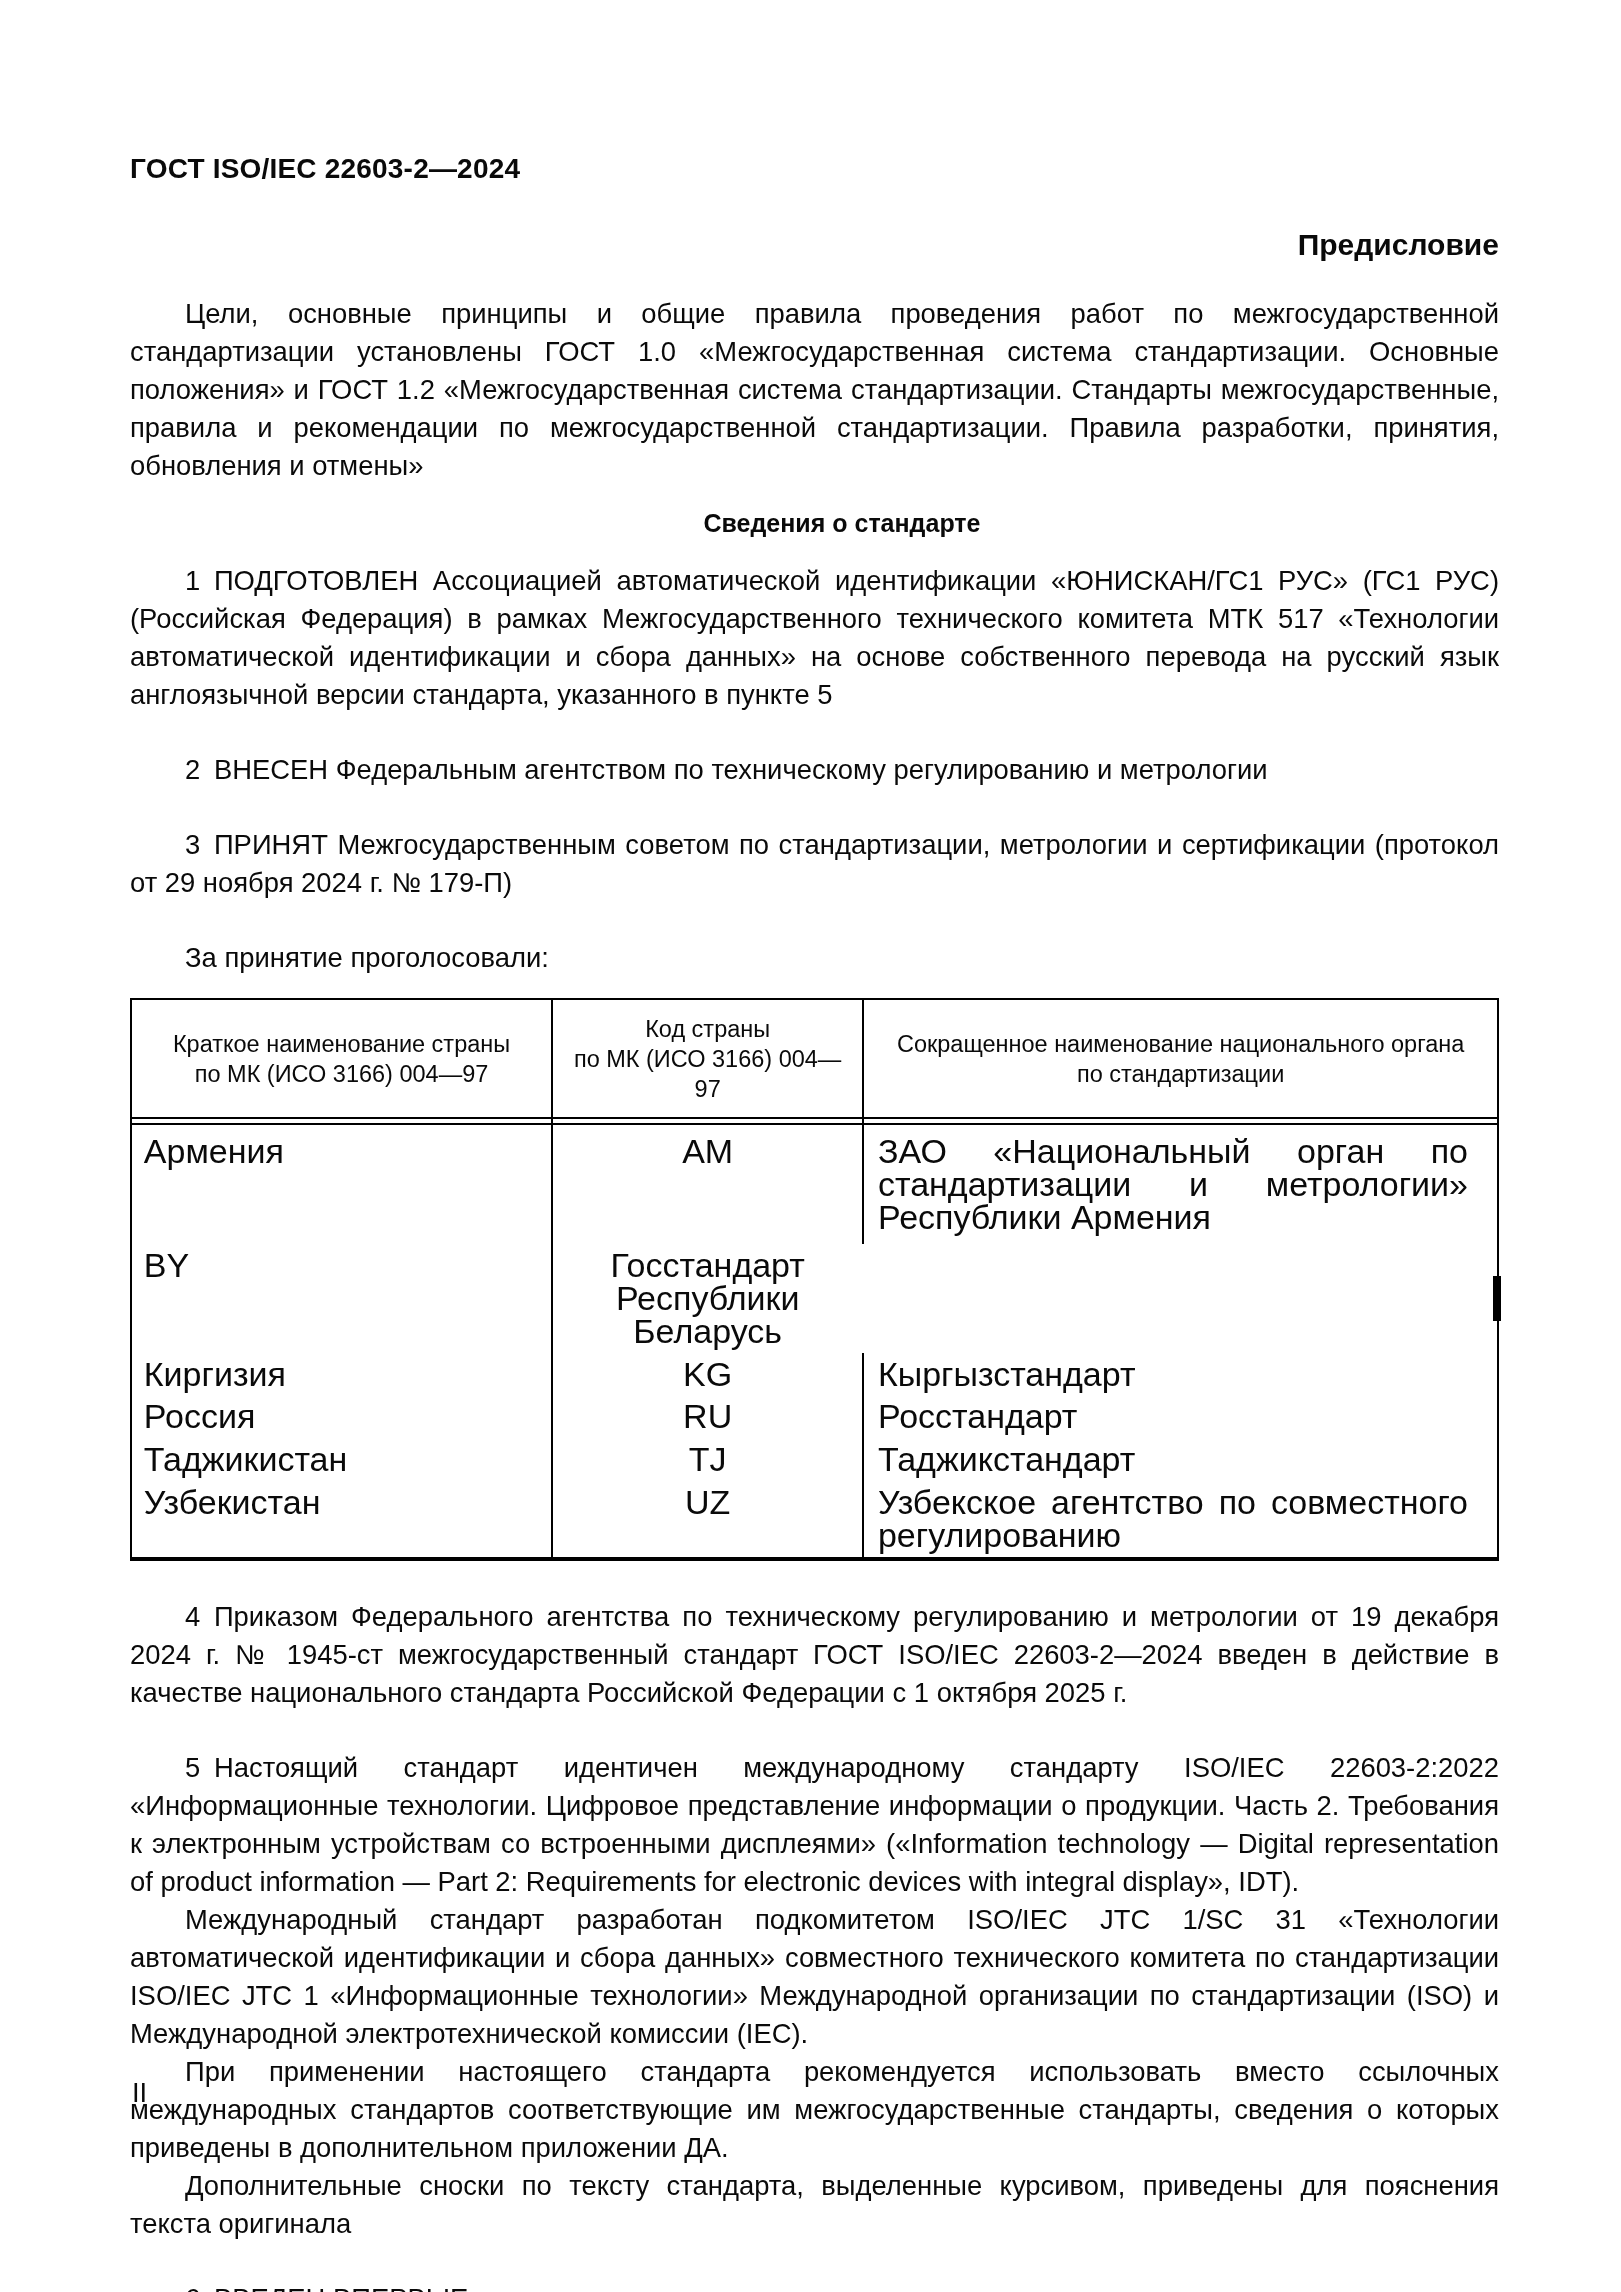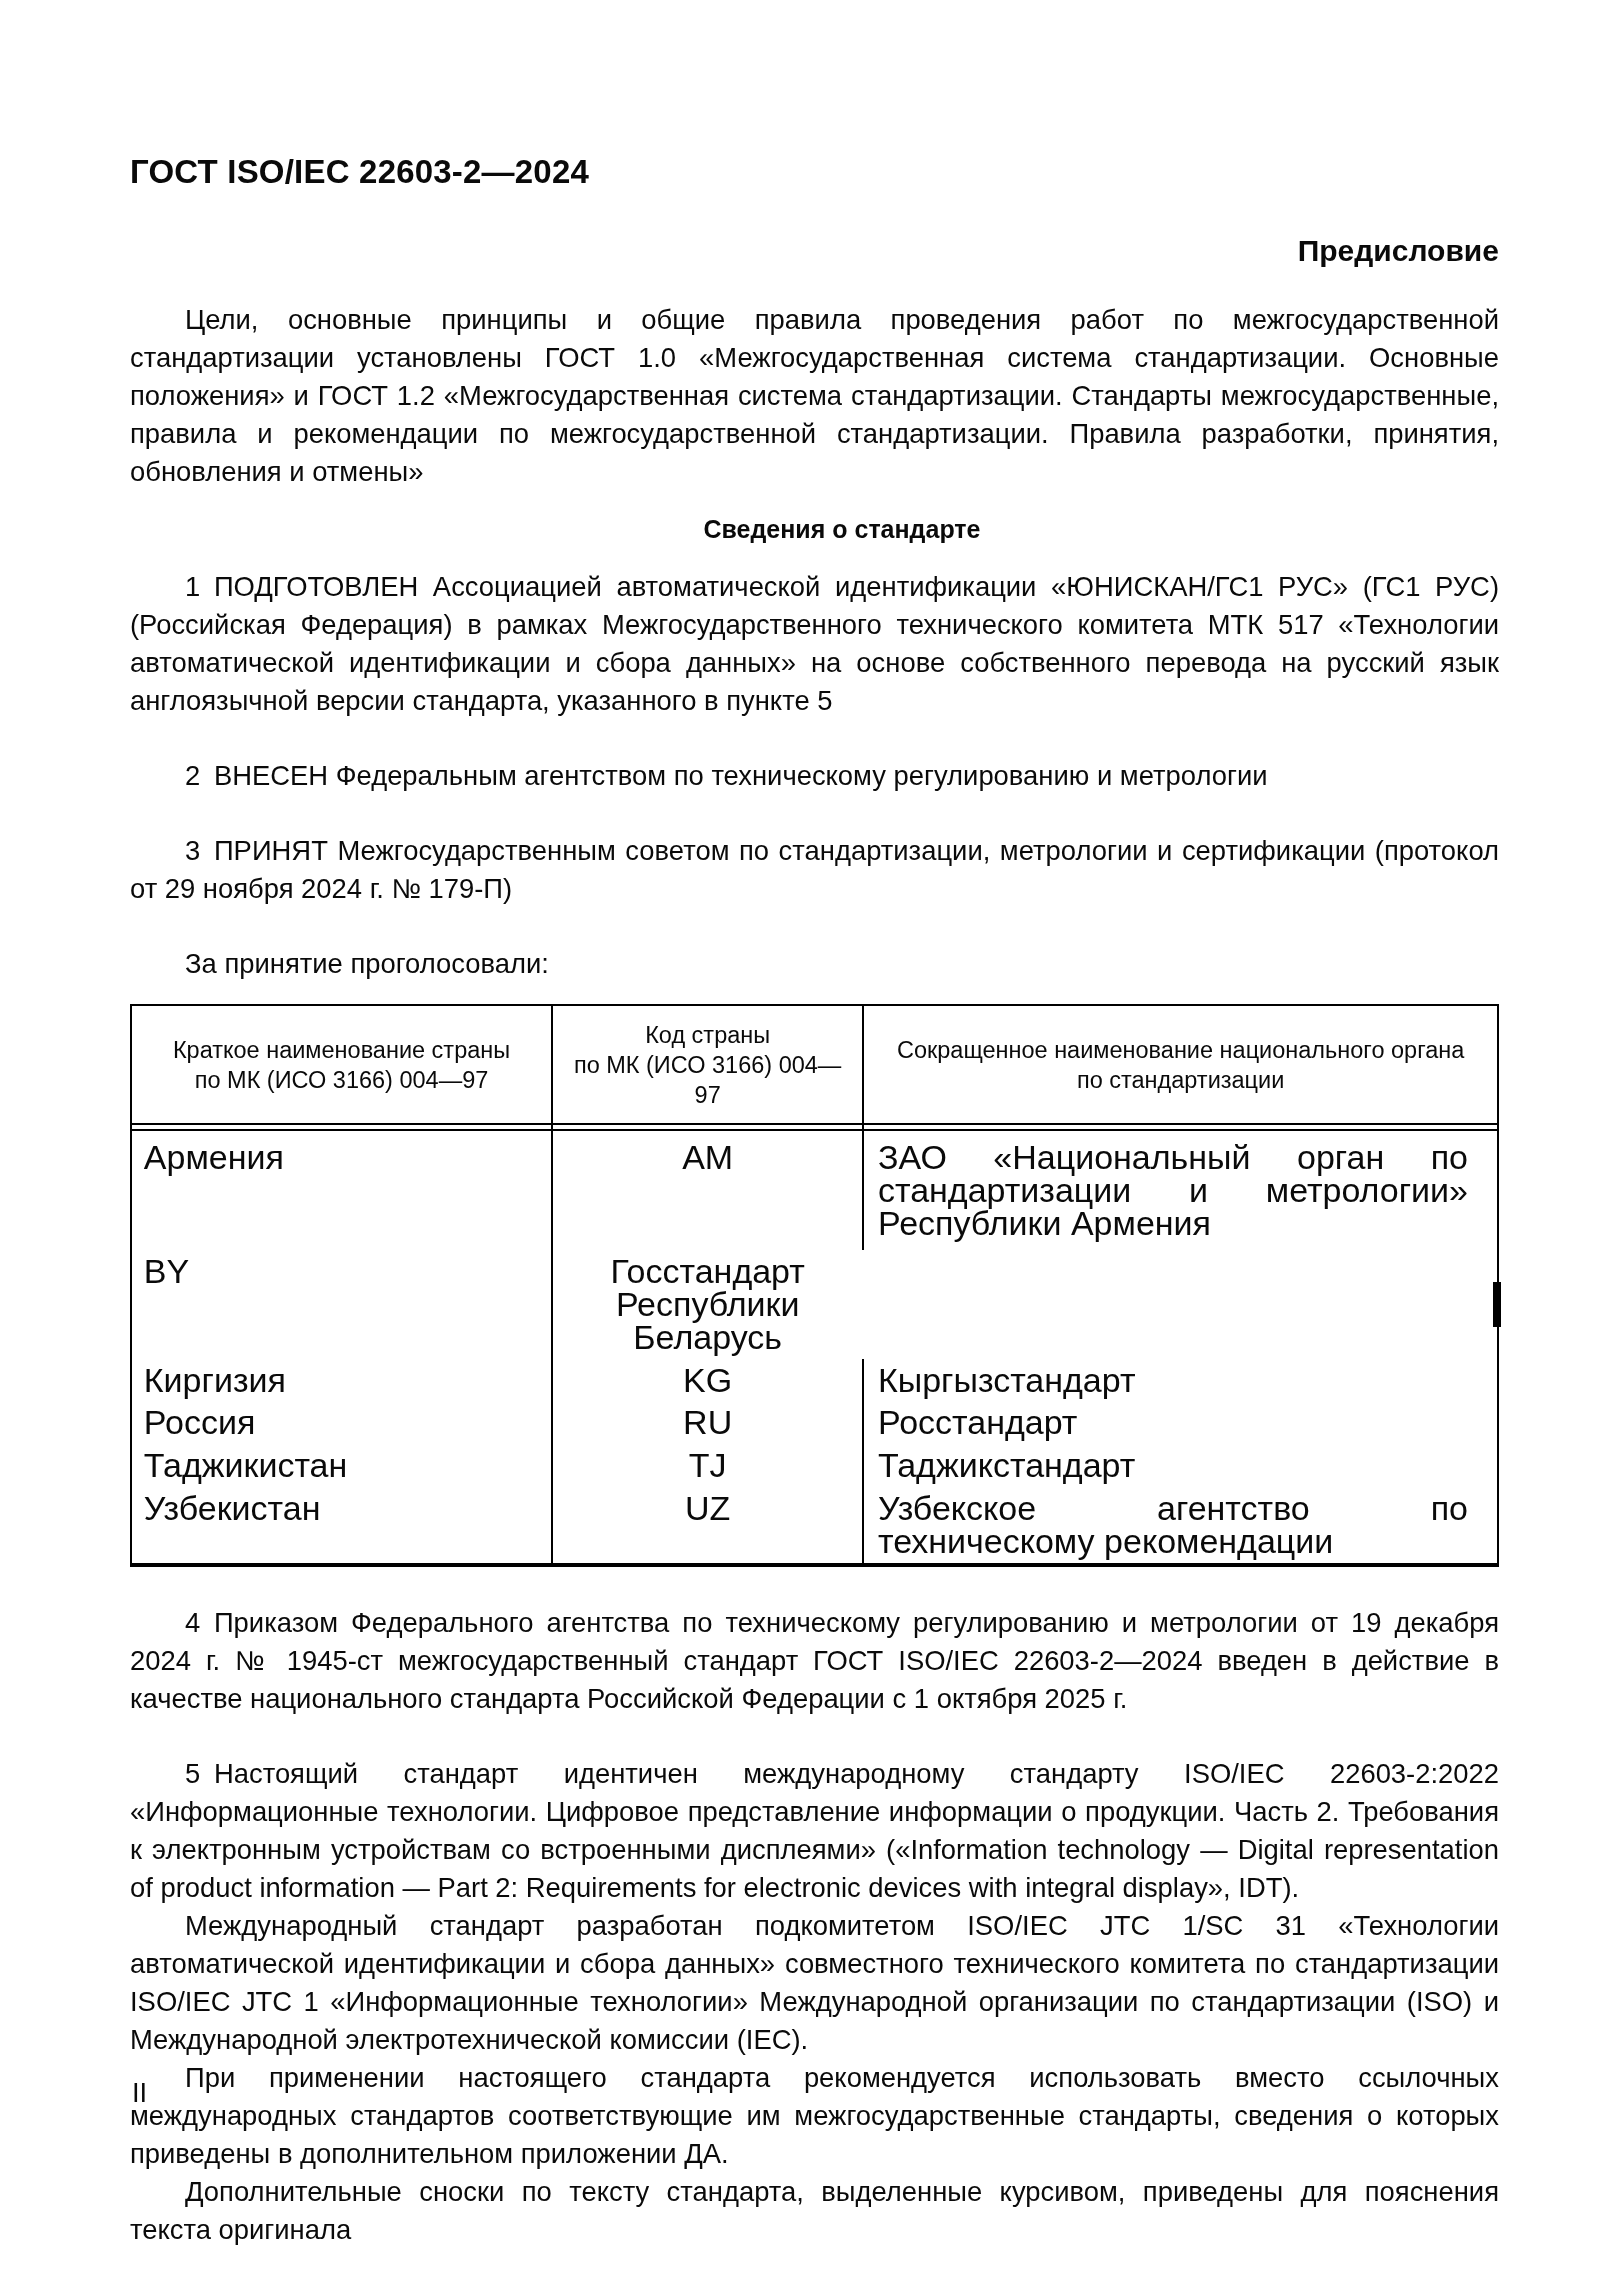--- a/index.html
+++ b/index.html
@@ -14,21 +14,21 @@
     overflow: hidden;
   }
   .content {
     position: absolute;
     left: 130px;
     top: 0;
     width: 1369px;
   }
   .doc-code {
     margin-top: 153px;
-    font-size: 33px;
+    font-size: 28px;
     font-weight: bold;
     letter-spacing: 0.2px;
   }
   .fw-title {
     margin-top: 43px;
     text-align: right;
     font-size: 30px;
     font-weight: bold;
   }
   .para {
@@ -158,21 +158,21 @@
         <div>Росстандарт</div>
       </div>
       <div class="vt-grid vt-row">
         <div>Таджикистан</div>
         <div>TJ</div>
         <div>Таджикстандарт</div>
       </div>
       <div class="vt-grid vt-row">
         <div>Узбекистан</div>
         <div>UZ</div>
-        <div>Узбекское агентство по техническому рекомендации</div>
+        <div>Узбекское агентство по совместного регулированию</div>
       </div>
       <div class="border-artifact"></div>
     </div>
 
     <p class="para mt-block">4 Приказом Федерального агентства по техническому регулированию и метрологии от 19 декабря 2024 г. № 1945-ст межгосударственный стандарт ГОСТ ISO/IEC 22603-2—2024 введен в действие в качестве национального стандарта Российской Федерации с 1 октября 2025 г.</p>
 
     <p class="para mt-block">5 Настоящий стандарт идентичен международному стандарту ISO/IEC 22603-2:2022 «Информационные технологии. Цифровое представление информации о продукции. Часть 2. Требования к электронным устройствам со встроенными дисплеями» («Information technology — Digital representation of product information — Part 2: Requirements for electronic devices with integral display», IDT).</p>
     <p class="para">Международный стандарт разработан подкомитетом ISO/IEC JTC 1/SC 31 «Технологии автоматической идентификации и сбора данных» совместного технического комитета по стандартизации ISO/IEC JTC 1 «Информационные технологии» Международной организации по стандартизации (ISO) и Международной электротехнической комиссии (IEC).</p>
     <p class="para">При применении настоящего стандарта рекомендуется использовать вместо ссылочных международных стандартов соответствующие им межгосударственные стандарты, сведения о которых приведены в дополнительном приложении ДА.</p>
     <p class="para">Дополнительные сноски по тексту стандарта, выделенные курсивом, приведены для пояснения текста оригинала</p>

